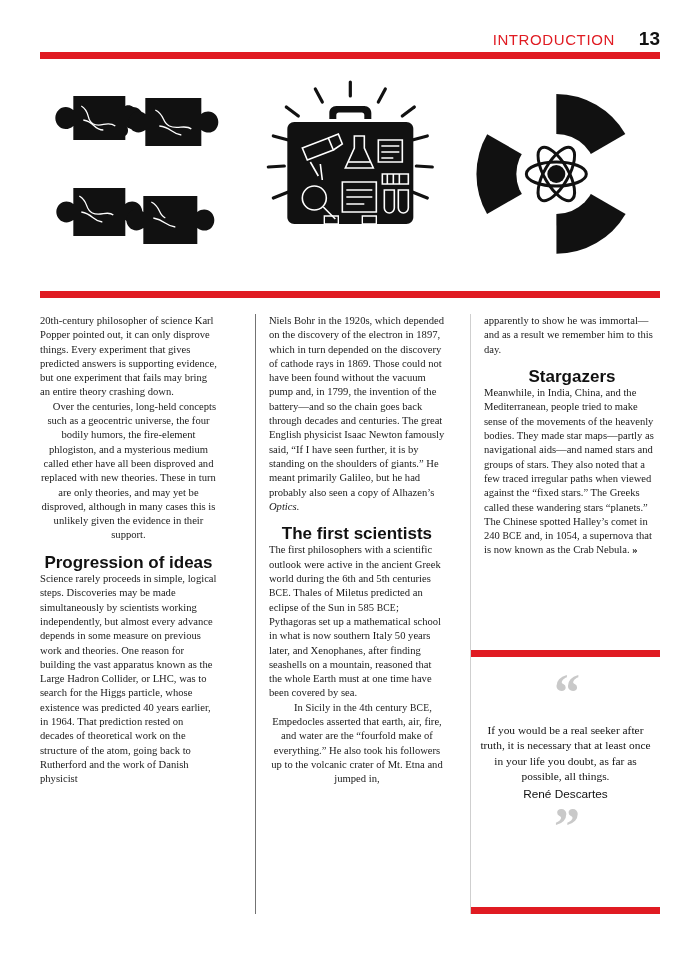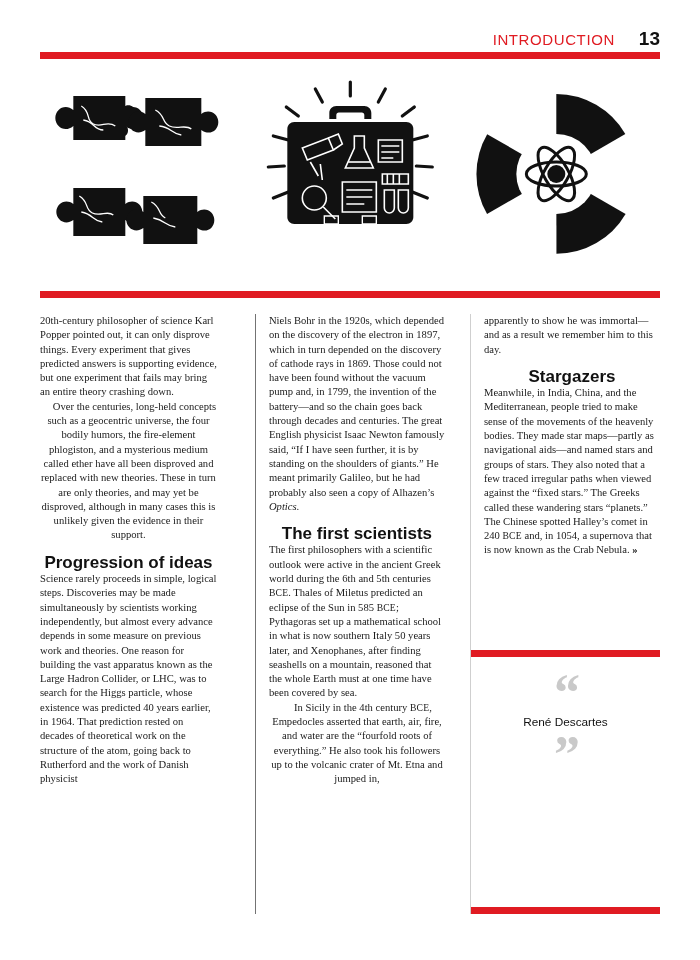--- a/index.html
+++ b/index.html
@@ -268,35 +268,36 @@
 
   <div class="col second">
     <p>
       <span>Niels Bohr in the 1920s, which depended on the discovery of the electron in 1897, which in turn depended on the discovery of cathode rays in 1869. Those could not have been found without the vacuum pump and, in 1799, the invention of the battery—and so the chain goes back through decades and centuries. The great English physicist Isaac Newton famously said, “If I have seen further, it is by standing on the shoulders of giants.” He meant primarily Galileo, but he had probably also seen a copy of Alhazen’s </span><span class="ital">Optics</span><span>.</span>
     </p>
     <h3 class="subhead">The first scientists</h3>
     <p>
       <span>The first philosophers with a scientific outlook were active in the ancient Greek world during the 6th and 5th centuries </span><span class="sc">BCE</span><span>. Thales of Miletus predicted an eclipse of the Sun in 585 </span><span class="sc">BCE</span><span>; Pythagoras set up a mathematical school in what is now southern Italy 50 years later, and Xenophanes, after finding seashells on a mountain, reasoned that the whole Earth must at one time have been covered by sea.</span>
     </p>
     <p class="indent">
-      <span>In Sicily in the 4th century </span><span class="sc">BCE</span><span>, Empedocles asserted that earth, air, fire, and water are the “fourfold roots of everything.” He also took his followers up to the volcanic crater of Mt. Etna and jumped in,</span>
+      <span>In Sicily in the 4th century </span><span class="sc">BCE</span><span>, Empedocles asserted that earth, air, fire, and water are the “fourfold make of everything.” He also took his followers up to the volcanic crater of Mt. Etna and jumped in,</span>
     </p>
   </div>
 
   <div class="col third">
     <p>apparently to show he was immortal—and as a result we remember him to this day.</p>
     <h3 class="subhead">Stargazers</h3>
     <p>
       <span>Meanwhile, in India, China, and the Mediterranean, people tried to make sense of the movements of the heavenly bodies. They made star maps—partly as navigational aids—and named stars and groups of stars. They also noted that a few traced irregular paths when viewed against the “fixed stars.” The Greeks called these wandering stars “planets.” The Chinese spotted Halley’s comet in 240 </span><span class="sc">BCE</span><span> and, in 1054, a supernova that is now known as the Crab Nebula. </span><span class="arrow">»</span>
     </p>
 
     <div class="quote-box">
       <div class="quote-rule"></div>
       <div class="quote-inner">
         <div class="qmark open">“</div>
+        <div class="quote-text">If you would be a real seeker after truth, it is necessary that at least once in your life you doubt, as far as possible, all things.</div>
         <div class="quote-attrib">René Descartes</div>
         <div class="qmark close">”</div>
       </div>
       <div class="quote-bottom-rule"></div>
     </div>
   </div>
 
 </div>
 
 </body></html>

